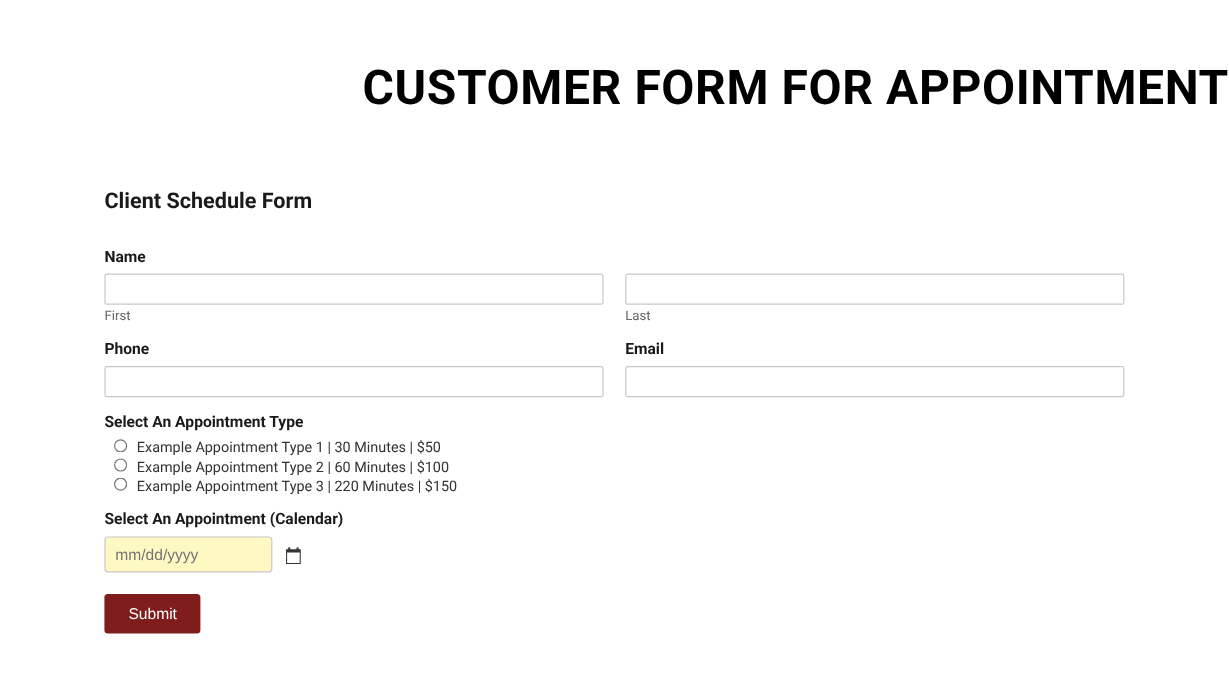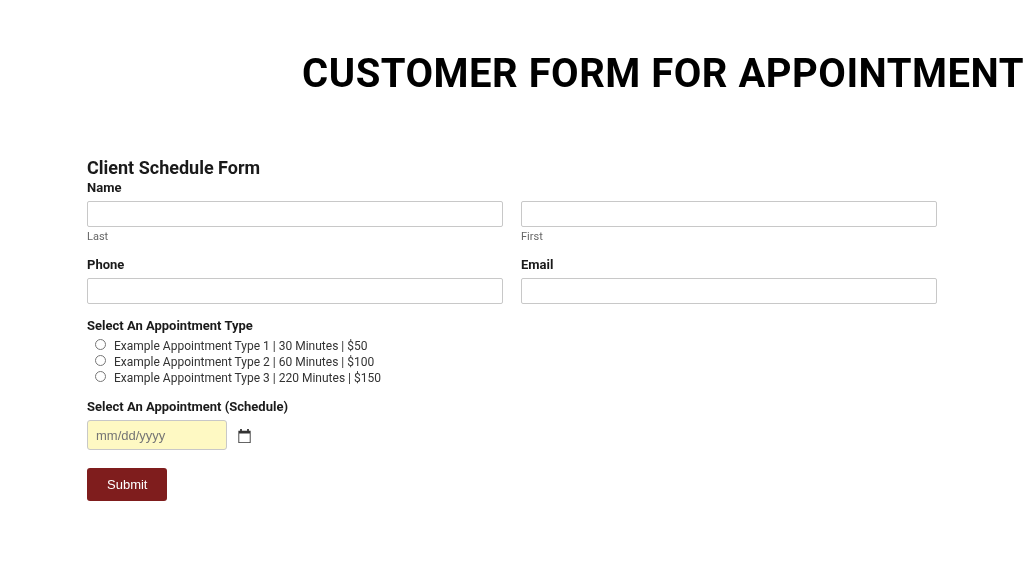--- a/index.html
+++ b/index.html
@@ -24,21 +24,21 @@
       margin-bottom: 60px;
     }
     .form-container {
       width: 850px;
       margin: 0 auto;
     }
     .form-heading {
       font-size: 18px;
       font-weight: 700;
       color: #1a1a1a;
-      margin-bottom: 2px;
+      margin-bottom: 29px;
     }
     .field-label {
       font-size: 13px;
       font-weight: 700;
       color: #1a1a1a;
       margin-bottom: 6px;
       display: block;
     }
     .row {
       display: flex;
@@ -125,25 +125,25 @@
 <h1 class="page-title">CUSTOMER FORM FOR APPOINTMENT</h1>
 
 <div class="form-container">
   <h2 class="form-heading">Client Schedule Form</h2>
 
   <div class="section-spacer">
     <label class="field-label">Name</label>
     <div class="row">
       <div class="col">
         <input type="text" class="text-input" style="">
-        <span class="sublabel">Last</span>
+        <span class="sublabel">First</span>
       </div>
       <div class="col">
         <input type="text" class="text-input" style="">
-        <span class="sublabel">First</span>
+        <span class="sublabel">Last</span>
       </div>
     </div>
   </div>
 
   <div class="row">
     <div class="col">
       <label class="field-label">Phone</label>
       <input type="text" class="text-input" style="">
     </div>
     <div class="col">
@@ -161,21 +161,21 @@
     <label class="radio-item">
       <input type="radio" name="appt-type" style="">
       <span>Example Appointment Type 2 | 60 Minutes | $100</span>
     </label>
     <label class="radio-item">
       <input type="radio" name="appt-type" style="">
       <span>Example Appointment Type 3 | 220 Minutes | $150</span>
     </label>
   </div>
 
-  <label class="field-label">Select An Appointment (Schedule)</label>
+  <label class="field-label">Select An Appointment (Calendar)</label>
   <div class="date-row">
     <input type="text" class="date-input" placeholder="mm/dd/yyyy" style="">
     <span class="calendar-icon">
       <svg viewBox="0 0 16 16">
           <path d="M3 0v2H1v14h14V2h-2V0h-2v2H5V0H3zm-1 5h12v10H2V5z"></path>
         </svg>
     </span>
   </div>
 
   <button class="submit-button">Submit</button>

